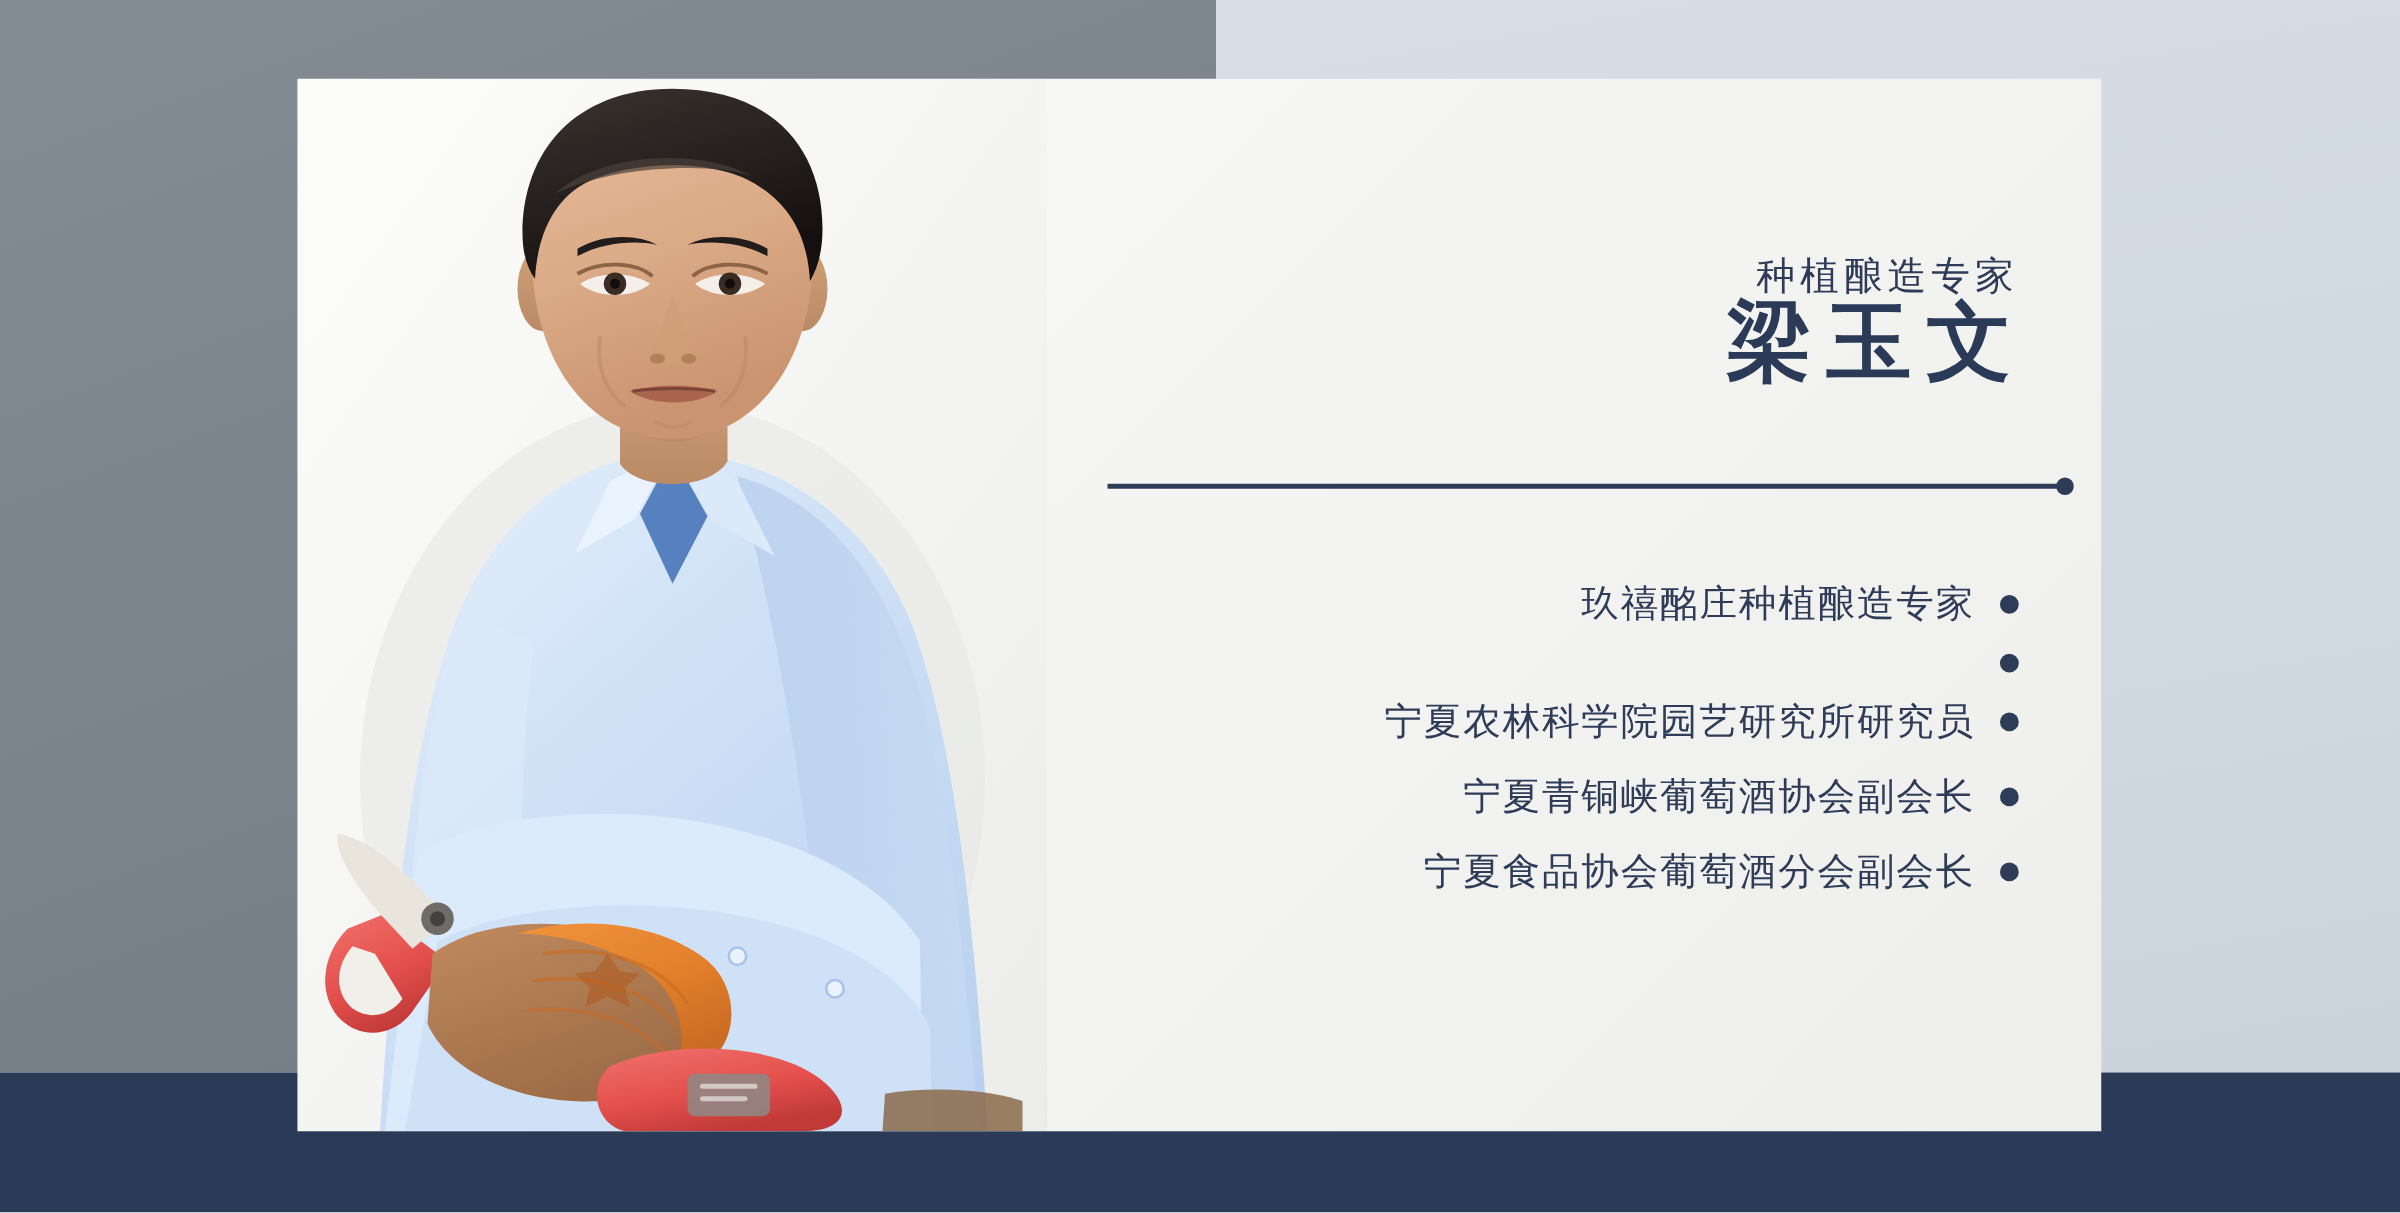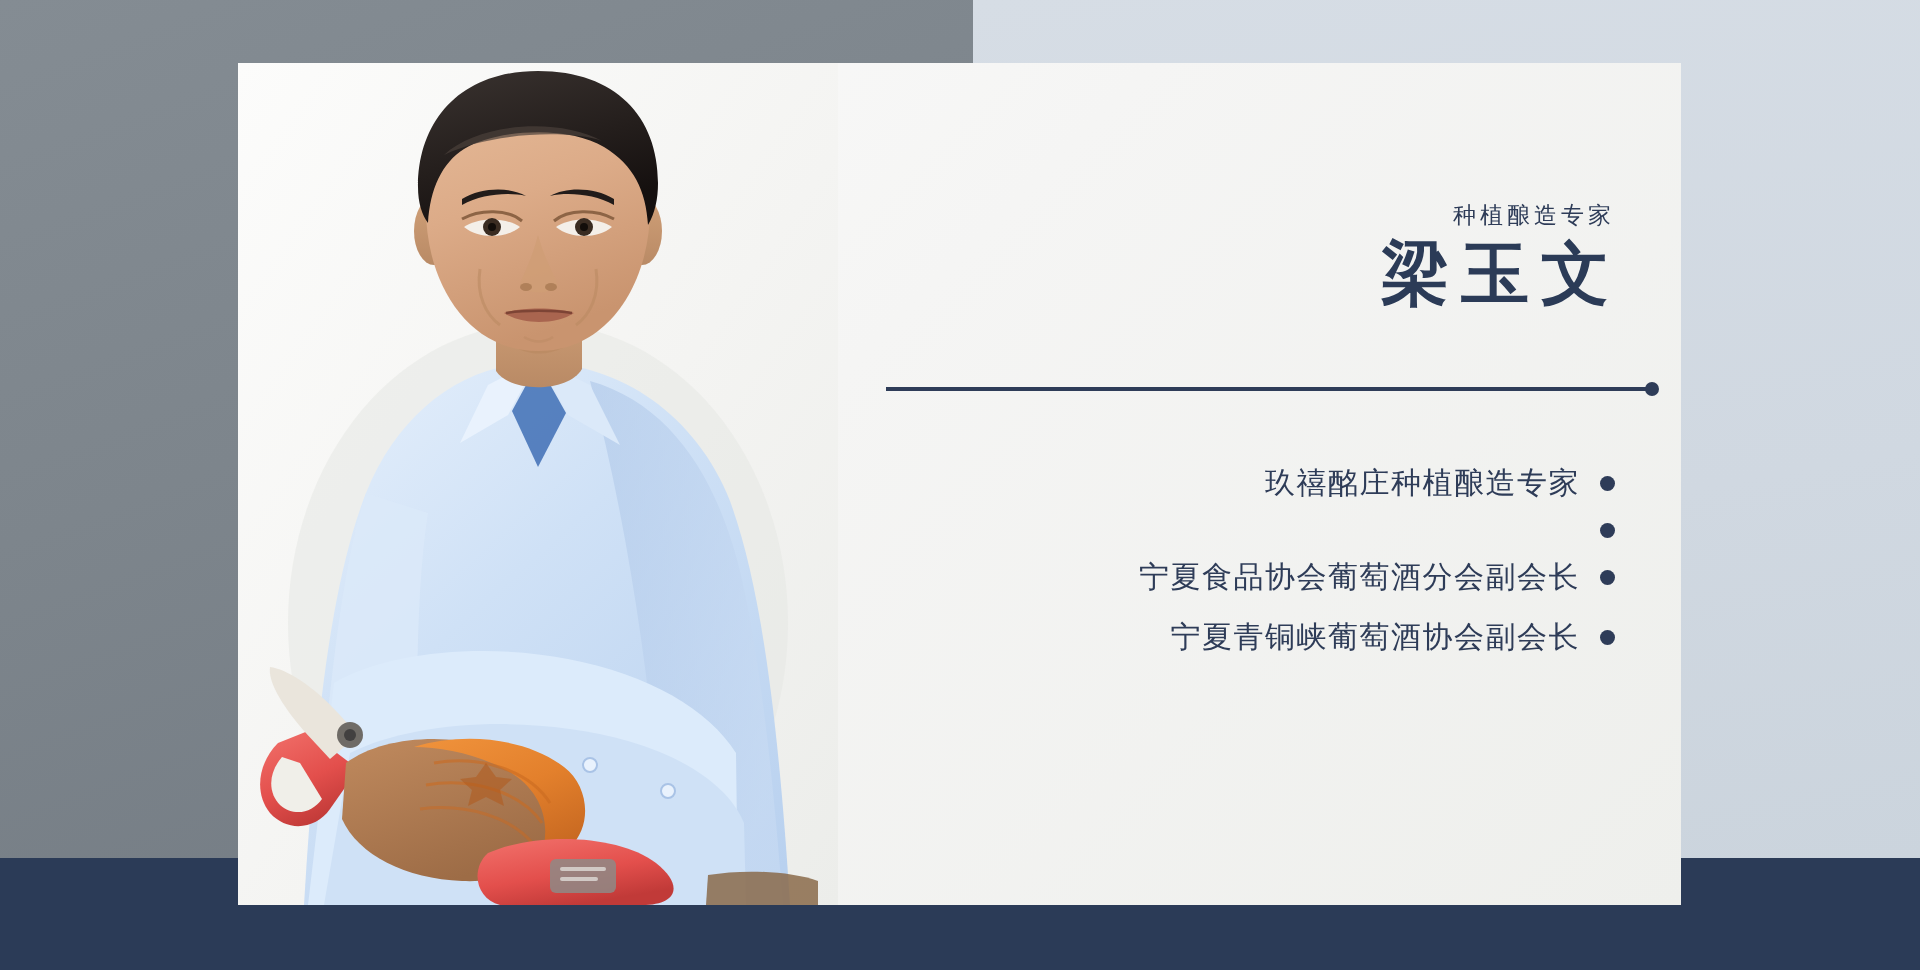--- a/index.html
+++ b/index.html
@@ -40,21 +40,21 @@
   }
   .portrait svg { display:block; }
 
   
   .info {
     position:absolute; left:600px; top:0; width:843px; height:842px;
   }
 
   .role {
     position:absolute; right:66px; top:137px;
-    font-size:23px; letter-spacing:4px; color:#2e3c58;
+    font-size:31px; letter-spacing:4px; color:#2e3c58;
     font-family:Liberation Sans, sans-serif;
     white-space:nowrap;
     margin-left:10px;
   }
 
   .name {
     position:absolute; right:60px; top:175px;
     font-family:"Liberation Serif","DejaVu Serif",serif;
     font-size:68px; font-weight:700; color:#2b3b57;
     letter-spacing:12px; white-space:nowrap;
@@ -265,28 +265,32 @@
 
         <div class="cred-item">
           <span class="cred-text">玖禧酩庄种植酿造专家</span>
           <span class="cred-dot"></span>
         </div>
 
         <div class="cred-item">
           <span class="cred-dot"></span>
         </div>
 
+        <div class="cred-item">
+          <span class="cred-text">宁夏农林科学院园艺研究所研究员</span>
+          <span class="cred-dot"></span>
+        </div>
+
+        <div class="cred-item">
+          <span class="cred-text">宁夏青铜峡葡萄酒协会副会长</span>
+          <span class="cred-dot"></span>
+        </div>
 
         <div class="cred-item">
           <span class="cred-text">宁夏食品协会葡萄酒分会副会长</span>
-          <span class="cred-dot"></span>
-        </div>
-
-        <div class="cred-item">
-          <span class="cred-text">宁夏青铜峡葡萄酒协会副会长</span>
           <span class="cred-dot"></span>
         </div>
 
       </div>
     </div>
 
   </div>
 </div>
 
 </body></html>

